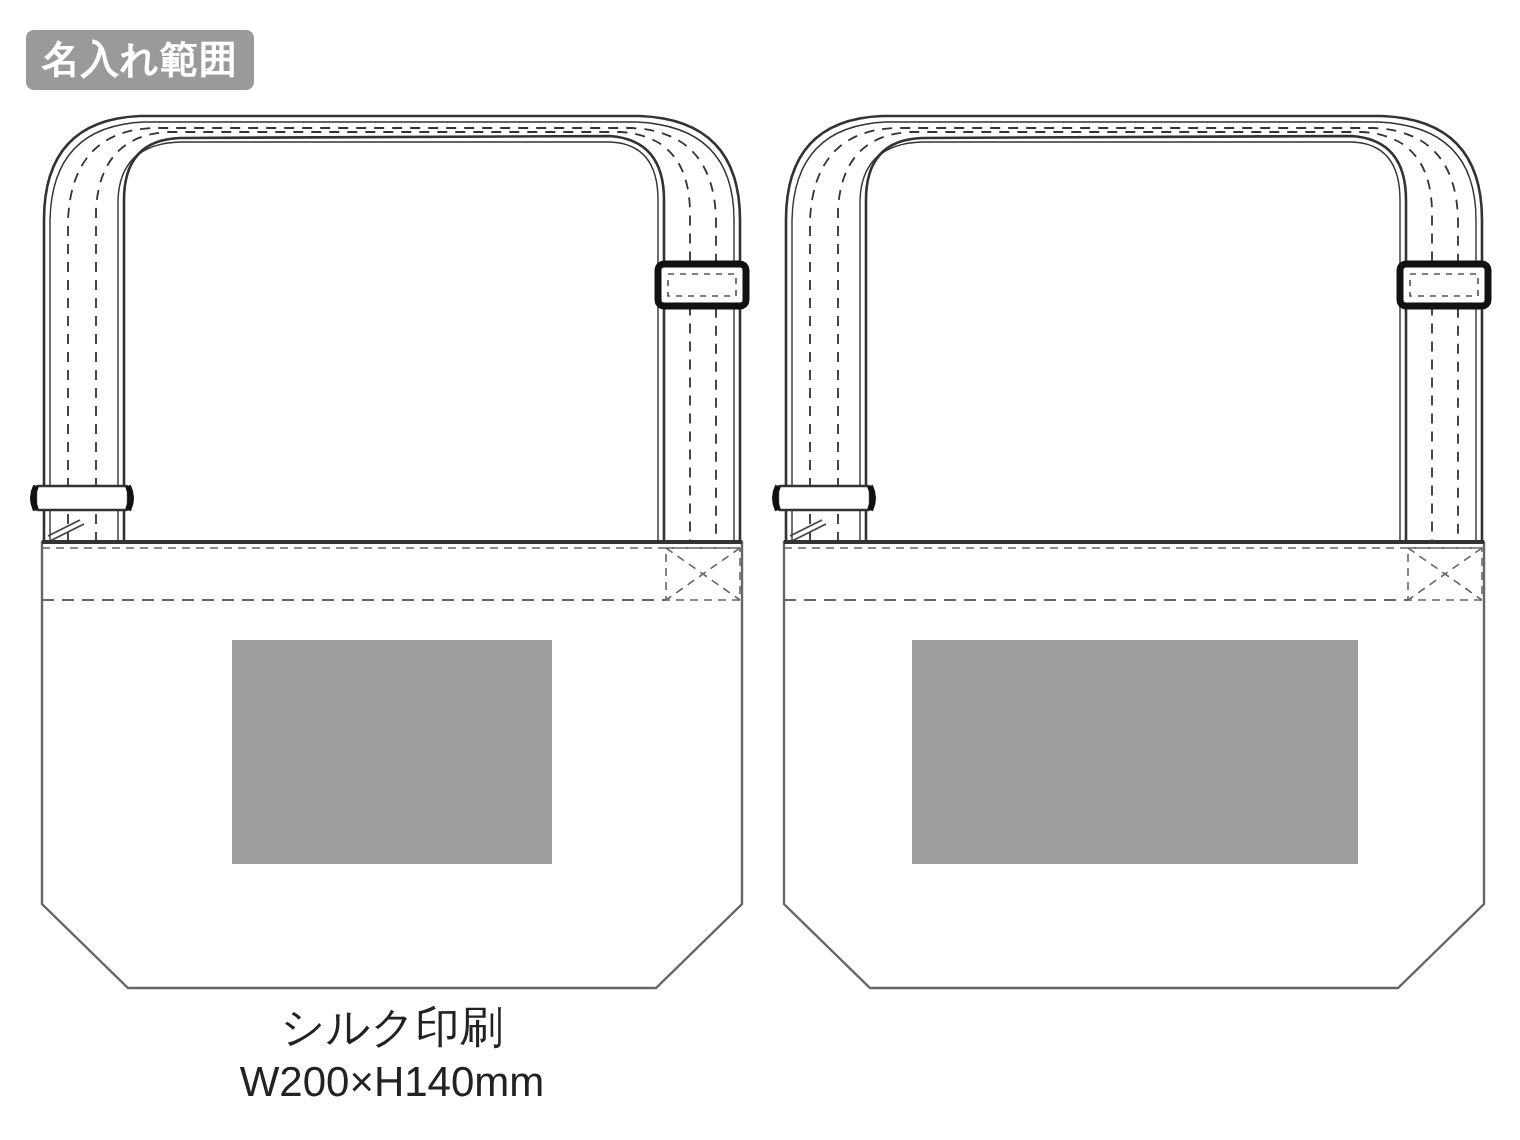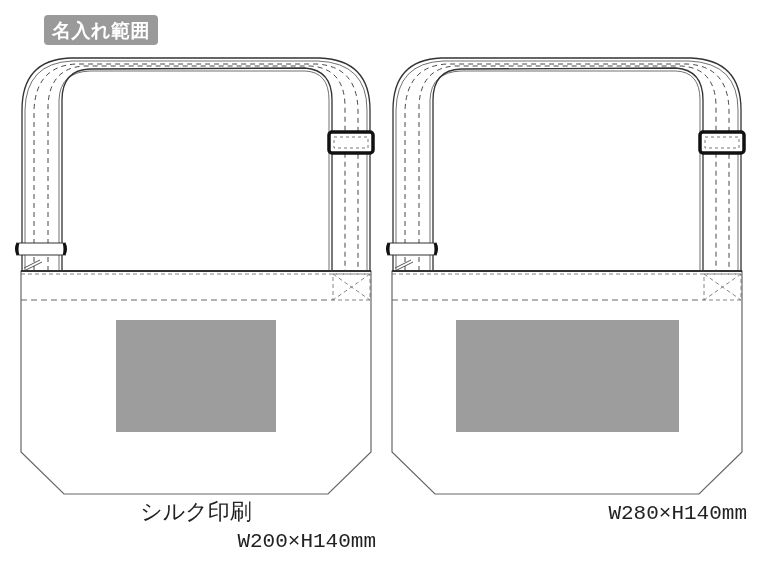--- a/index.html
+++ b/index.html
@@ -1,29 +1,29 @@
 <!DOCTYPE html>
 <html><head>
 <meta charset="utf-8">
 <style>
   html, body { margin: 0; padding: 0; background: #ffffff; }
   body { width: 760px; height: 570px; position: relative; overflow: hidden; font-family: "DejaVu Sans", sans-serif; }
   .badge {
     position: absolute; left: 13px; top: 15px; height: 30px; padding: 0 8px;
     background: #9a9a9a; color: #ffffff; border-radius: 4px;
     font-family: "DejaVu Sans", sans-serif; font-weight: bold; font-size: 19px;
-    line-height: 30px; letter-spacing: 0.5px; margin-left: 31px;
+    line-height: 30px; letter-spacing: 0.5px;
   }
   svg.diagram { position: absolute; left: 0; top: 0; }
   .caption {
     position: absolute; text-align: center; width: 360px;
-    font-family: Liberation Mono, monospace; color: #222;
+    font-family: Liberation Sans, sans-serif; color: #222;
   }
   .caption .method { font-size: 22px; line-height: 28px; display: block; }
-  .caption .size { font-size: 21px; line-height: 28px; display: block; text-align: right; }
+  .caption .size { font-size: 21px; line-height: 28px; display: block; }
   .cap-left { left: 16px; top: 500px; }
   .cap-right { left: 387px; top: 500px; }
 </style>
 </head>
 <body>
 
 <div class="badge">名入れ範囲</div>
 
 <svg class="diagram" width="760" height="570" viewBox="0 0 760 570">
 
@@ -84,14 +84,13 @@
     <rect x="456" y="320" width="223" height="112" fill="#9c9d9c"></rect>
   </g>
 </svg>
 
 <div class="caption cap-left">
   <span class="method">シルク印刷</span>
   <span class="size">W200×H140mm</span>
 </div>
 
 <div class="caption cap-right">
-  <span class="size">W280×H140mm</span>
 </div>
 
 </body></html>

